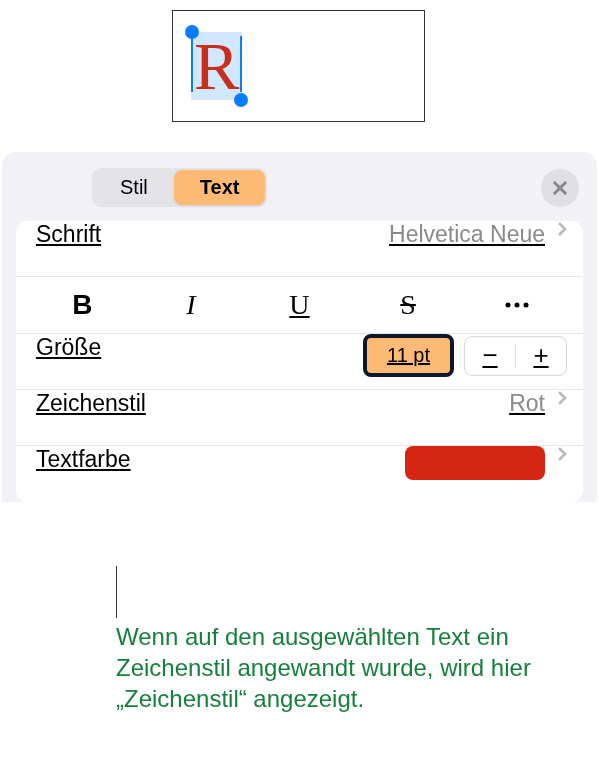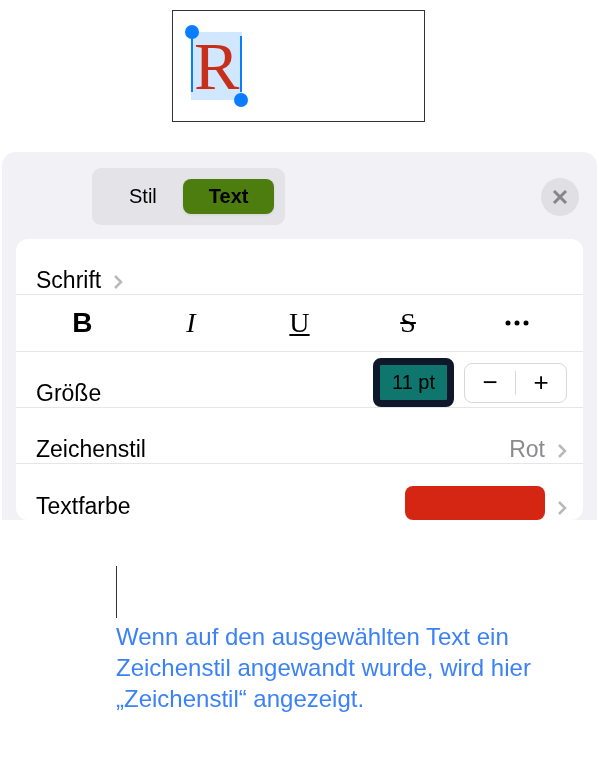--- a/index.html
+++ b/index.html
@@ -71,31 +71,31 @@
     .tab-row {
       display: flex;
       align-items: center;
       padding: 0 18px 14px 90px;
       gap: 20px;
     }
     .seg {
       display: flex;
       background: #e4e4e8;
       border-radius: 9px;
-      padding: 11px;
+      padding: 2px;
     }
     .seg-item {
       font-size: 20px;
       padding: 6px 26px;
       border-radius: 8px;
       color: #000;
       cursor: pointer;
     }
     .seg-item.active {
-      background: #4d7c0f;
+      background: #fdba74;
       font-weight: 600;
       box-shadow: 0 1px 3px rgba(0,0,0,0.08);
     }
     .close-btn {
       width: 38px;
       height: 38px;
       border-radius: 50%;
       background: #e0e0e4;
       display: flex;
       align-items: center;
@@ -106,24 +106,25 @@
     .close-btn svg { width: 16px; height: 16px; stroke: #86868a; stroke-width: 3; }
 
     .list {
       margin: 0 14px;
       background: #fff;
       border-radius: 12px;
       overflow: hidden;
     }
     .row {
       display: flex;
-      align-items: flex-end;
+      align-items: flex-start;
       min-height: 56px;
       padding: 0 16px 0 20px;
       border-bottom: 1px solid #e6e6e8;
+      text-decoration: underline;
     }
     .row:last-child { border-bottom: none; }
     .row .label {
       font-size: 23px;
       color: #000;
     }
     .row .value {
       margin-left: auto;
       font-size: 23px;
       color: #8a8a8e;
@@ -157,26 +158,26 @@
     .style-strike { text-decoration: line-through; }
     .style-more svg { width: 24px; height: 6px; fill: #000; }
 
     .size-controls {
       display: flex;
       align-items: center;
       margin-left: auto;
       gap: 10px;
     }
     .size-box {
-      border: 7px solid #0f172a;
+      border: 4px solid #0f172a;
       border-radius: 8px;
-      padding: 6px 12px;
+      padding: 6px 20px;
       font-size: 20px;
       color: #000;
-      background: #0f766e;
+      background: #fdba74;
     }
     .stepper {
       display: flex;
       border: 1px solid #d8d8db;
       border-radius: 8px;
       height: 40px;
       background: #fff;
     }
     .stepper-btn {
       width: 50px;
@@ -208,21 +209,21 @@
       height: 52px;
       background: #333;
     }
     .callout-text {
       position: absolute;
       left: 116px;
       top: 621px;
       right: 40px;
       font-size: 24px;
       line-height: 1.3;
-      color: #3b82f6;
+      color: #15803d;
     }
   </style>
 </head>
 <body>
 
 <div class="textbox-preview">
   <span class="sel-char" style="color: rgb(200, 47, 27);">R<span class="caret-line caret-left"></span><span class="caret-line caret-right"></span><span class="handle handle-tl"></span><span class="handle handle-br"></span></span>
 </div>
 
 <div class="panel">
@@ -235,20 +236,21 @@
       <svg viewBox="0 0 16 16">
           <path d="M2 2 L14 14 M14 2 L2 14"></path>
         </svg>
     </div>
   </div>
 
   <div class="list">
 
     <div class="row">
       <span class="label">Schrift</span>
+      <span class="value">Helvetica Neue</span>
       <span class="chevron"><svg viewBox="0 0 10 16">
             <path d="M2 2 L8 8 L2 14"></path>
           </svg></span>
     </div>
 
     <div class="style-row">
       <div class="style-btn style-bold">B</div>
       <div class="style-btn style-italic">I</div>
       <div class="style-btn style-underline">U</div>
       <div class="style-btn style-strike">S</div>

